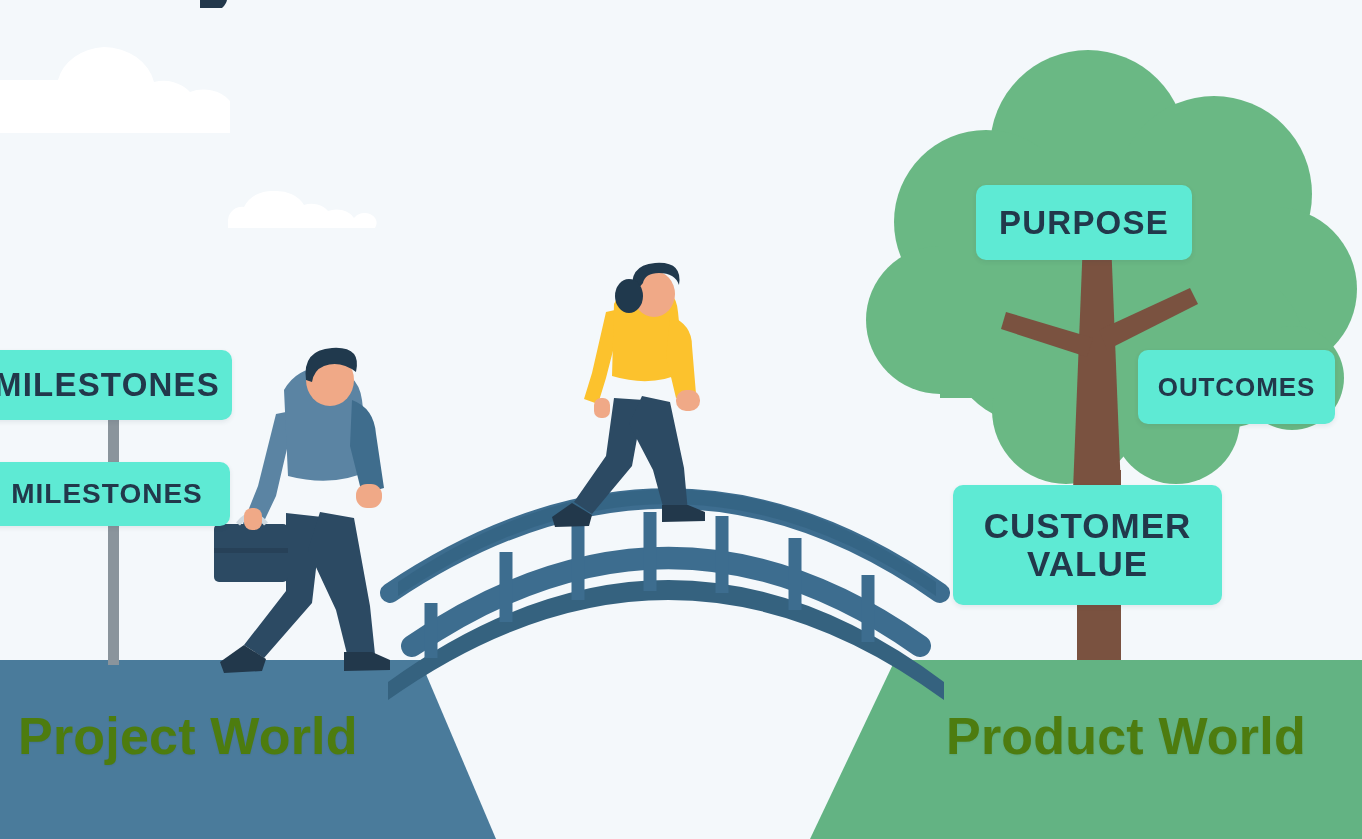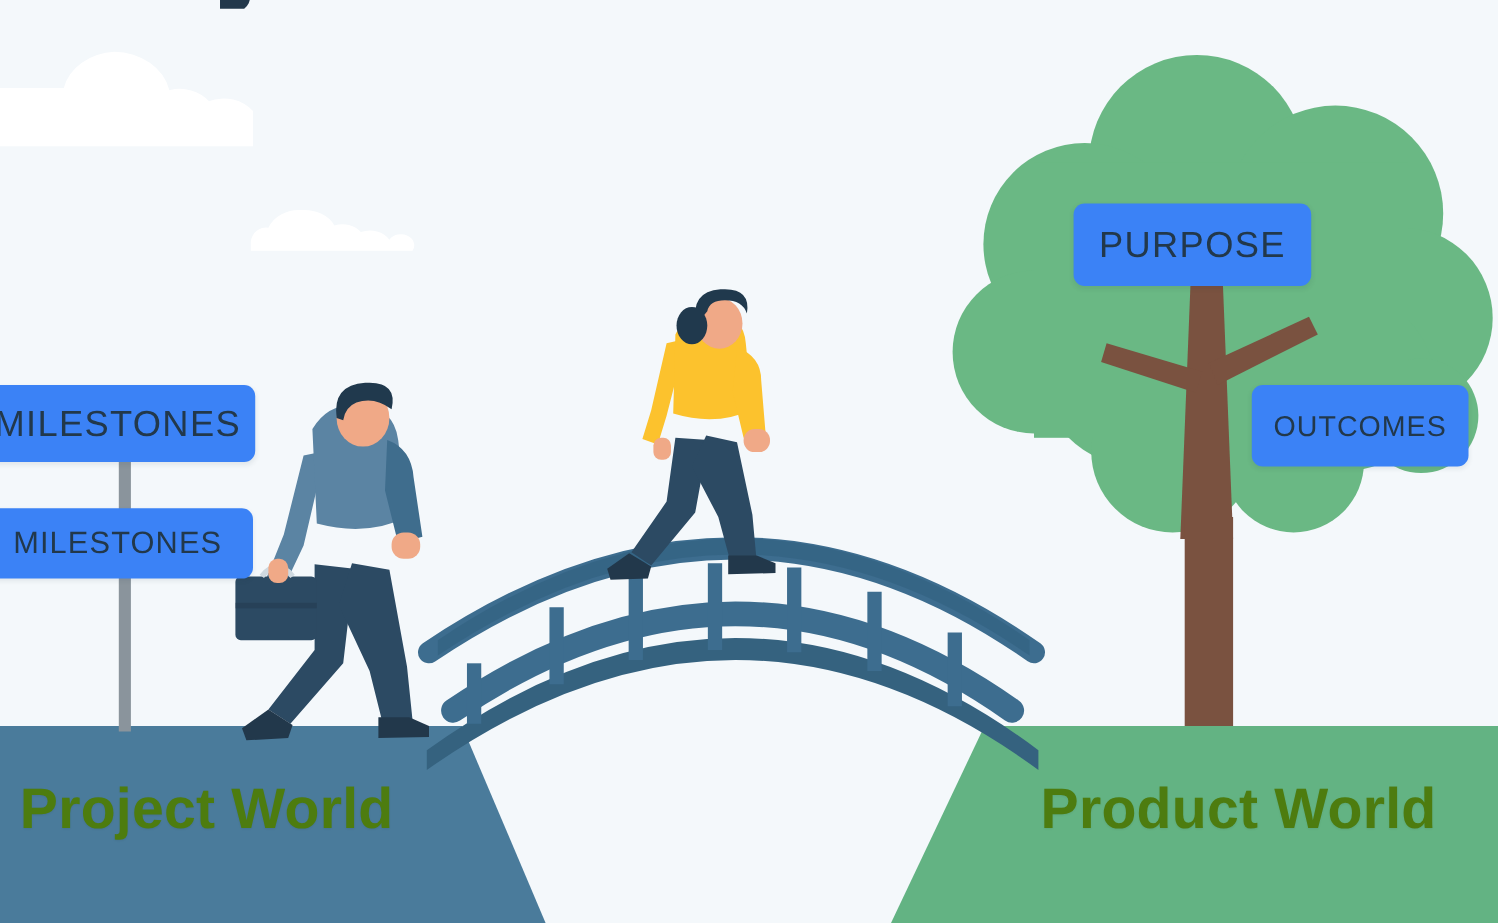--- a/index.html
+++ b/index.html
@@ -19,29 +19,29 @@
     background: #f4f8fb;
   }
   #scene {
     position: absolute;
     inset: 0;
     width: 1362px;
     height: 839px;
   }
   .sign {
     position: absolute;
-    background: #3b82f6;
+    background: #5eead4;
     border-radius: 10px;
     box-shadow: 0 2px 5px rgba(30,50,70,0.09);
     color: #22384b;
     display: flex;
     align-items: center;
     justify-content: center;
     text-align: center;
-    font-weight: normal;
+    font-weight: bold;
     letter-spacing: 0.6px;
     line-height: 1.08;
     user-select: none;
   }
   .sign span { display: block; }
   #sign-timelines {
     left: -18px; top: 350px; width: 250px; height: 70px;
     font-size: 33px; letter-spacing: 1.2px;
   }
   #sign-milestones {
@@ -226,18 +226,22 @@
   </div>
 
   <div class="sign" id="sign-purpose">
     <span>PURPOSE</span>
   </div>
 
   <div class="sign" id="sign-outcomes">
     <span>OUTCOMES</span>
   </div>
 
+  <div class="sign" id="sign-customer-value">
+    <span>CUSTOMER</span>
+    <span>VALUE</span>
+  </div>
 
   <div class="world-label" id="label-project-world">Project World</div>
 
   <div class="world-label" id="label-product-world">Product World</div>
 
 </div>
 
 </body></html>

